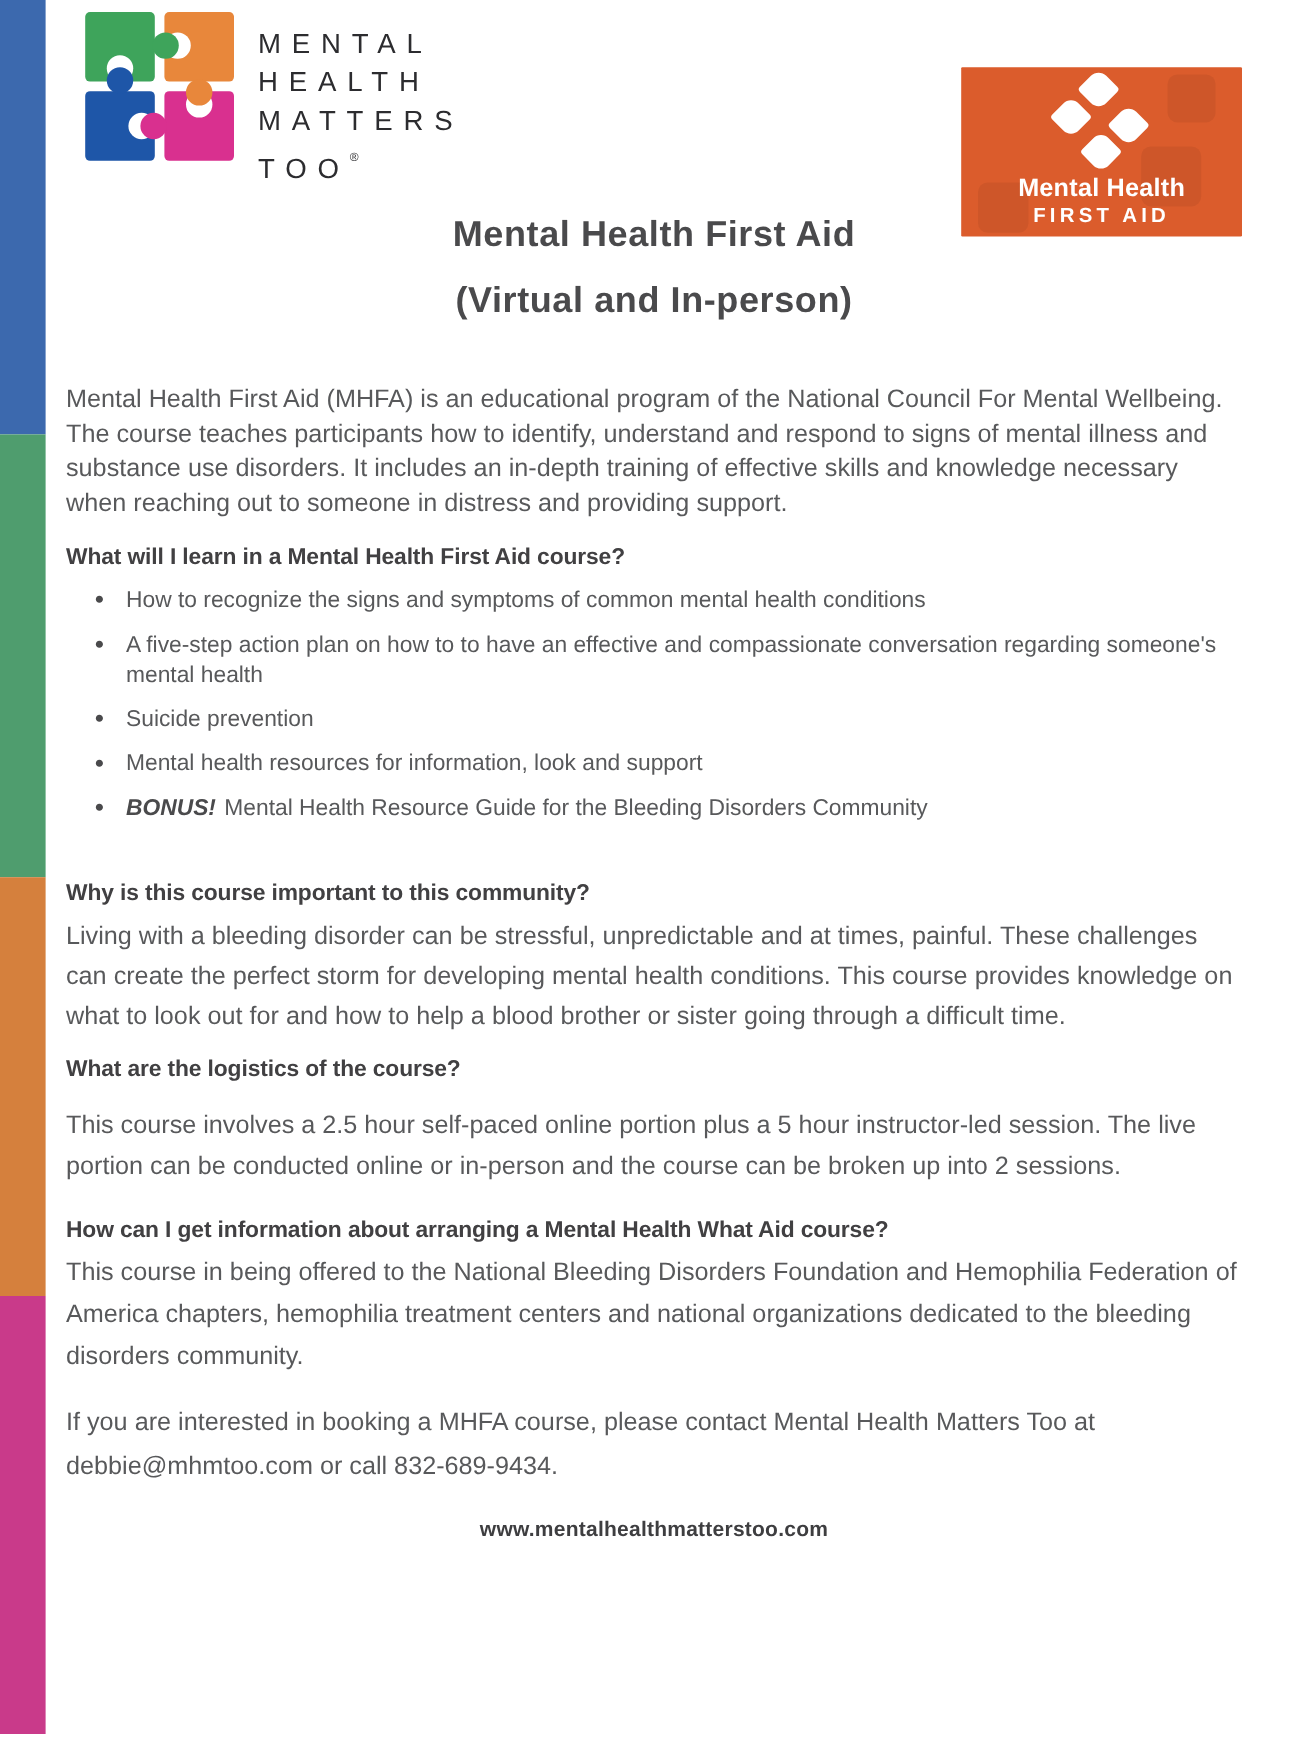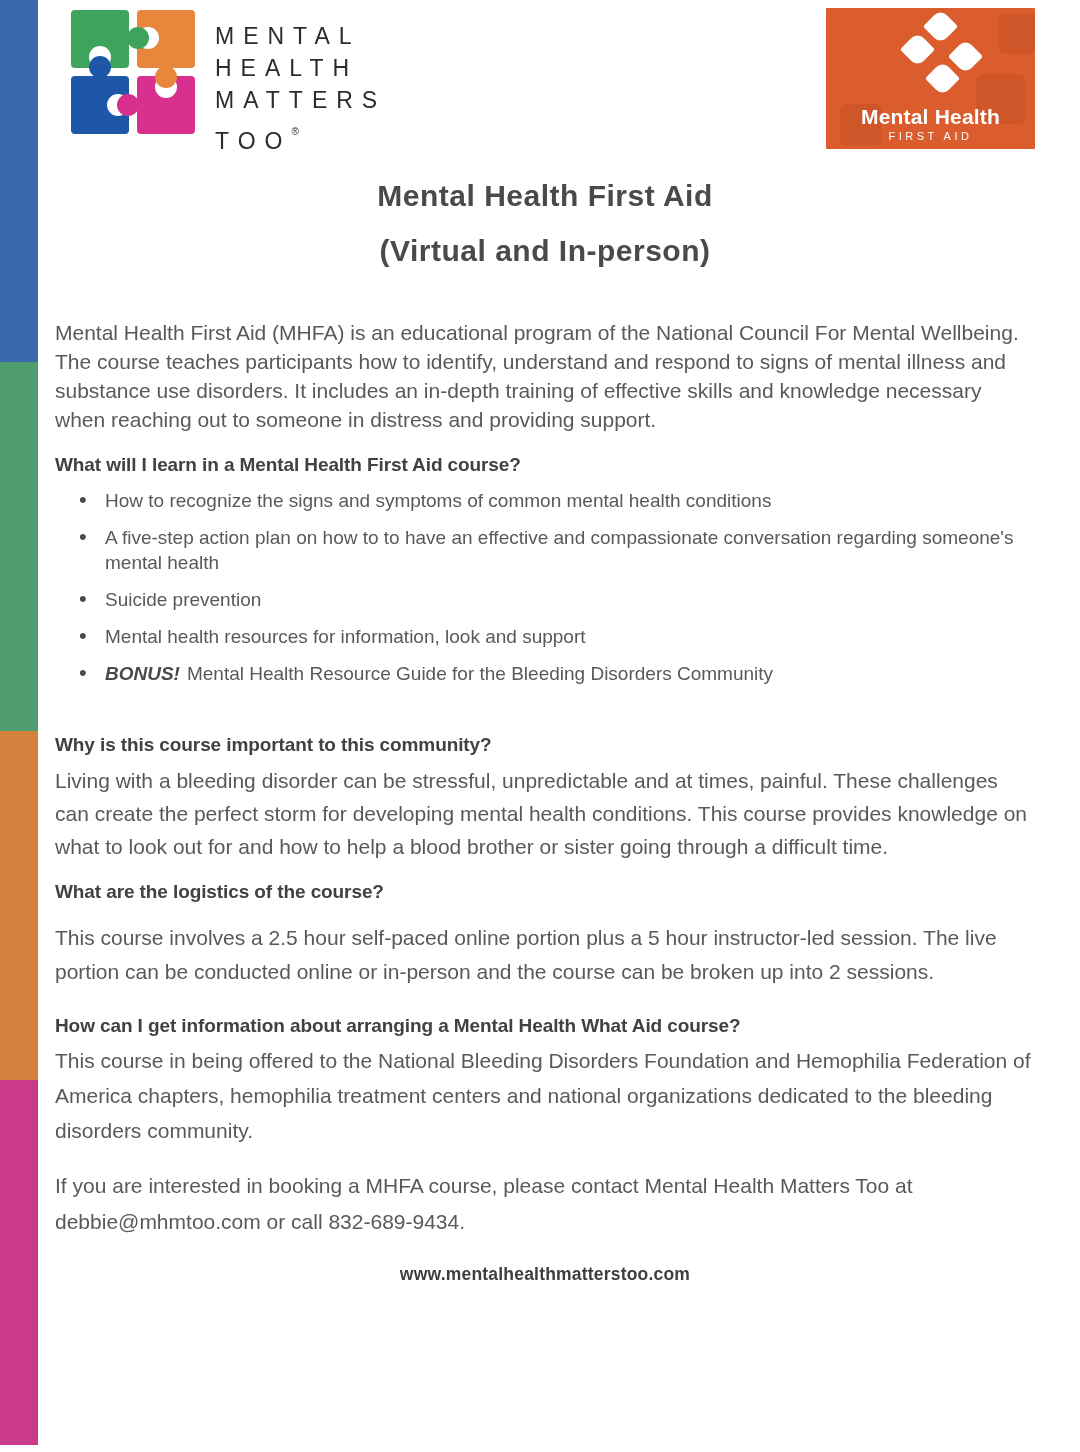--- a/index.html
+++ b/index.html
@@ -22,35 +22,35 @@
   .brand { display:flex; margin-left:14px; }
   .brand-text { margin-left:18px; padding-top:12px; color:#2c2c2f; font-size:23px;
                 font-weight:400; letter-spacing:9px; line-height:32px; }
   .brand-text sup { font-size:10px; letter-spacing:0; vertical-align:14px; }
 
   .pz-green  { fill:var(--puzzle-green, #3EA45B); }
   .pz-orange { fill:var(--puzzle-orange,#E8873B); }
   .pz-blue   { fill:var(--puzzle-blue,  #1E56A8); }
   .pz-pink   { fill:var(--puzzle-pink,  #D9308F); }
 
-  .mhfa-box { position:relative; margin-left:auto; width:209px; height:141px;
-              background:var(--mhfa-orange,#DB5C2C); overflow:hidden; border-radius:1px; }
+  .mhfa-box { position:relative; margin-left:auto; width:234px; height:141px;
+              background:var(--mhfa-orange,#DB5C2C); overflow:hidden; border-radius:1px;margin-top:48px; }
   .deco { position:absolute; background:rgba(0,0,0,0.06); border-radius:8px; }
   .deco1 { left:150px; top:66px;  width:50px; height:50px; }
   .deco2 { left:14px;  top:96px;  width:42px; height:42px; }
   .deco3 { left:172px; top:6px;   width:40px; height:40px; }
   .petal { position:absolute; width:25px; height:25px; background:#fff;
            border-radius:9px 3px 9px 3px; transform:rotate(45deg); }
   .petal-top    { left:102px; top:6px;  }
   .petal-left   { left:79px;  top:29px; }
   .petal-right  { left:127px; top:36px; }
   .petal-bottom { left:104px; top:58px; }
   .mhfa-text { position:absolute; bottom:7px; width:100%; text-align:center; color:#fff; }
   .mhfa-line1 { font-size:21px; font-weight:bold; letter-spacing:0.2px; }
-  .mhfa-line2 { font-size:11px; font-weight:normal; letter-spacing:3.5px; margin-top:1px; }
+  .mhfa-line2 { font-size:17px; font-weight:bold; letter-spacing:3.5px; margin-top:1px; }
 
   
   .title { margin-top:16px; text-align:center; color:#4a4a4c; font-size:30px;
            font-weight:bold; line-height:55px; letter-spacing:0.5px; }
 
   
   .intro { margin-top:40px; color:var(--text-body,#58595B); font-size:21px; line-height:29px; }
   h2 { color:var(--text-dark,#414042); font-size:19px; font-weight:bold; letter-spacing:-0.1px; }
   .h-learn     { margin-top:20px; }
   .h-why       { margin-top:48px; }

